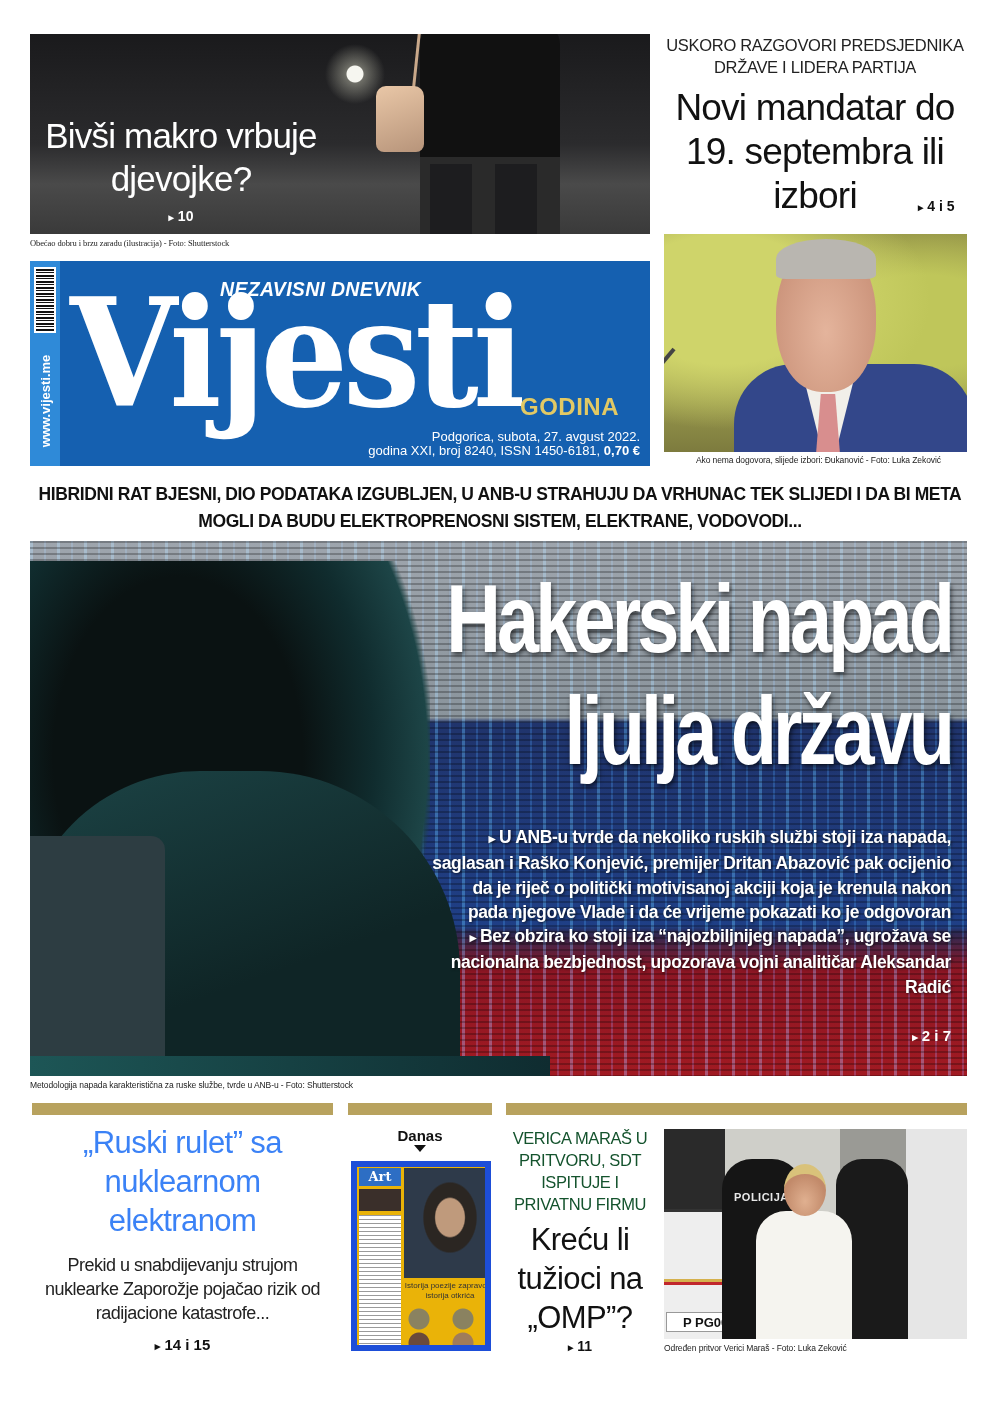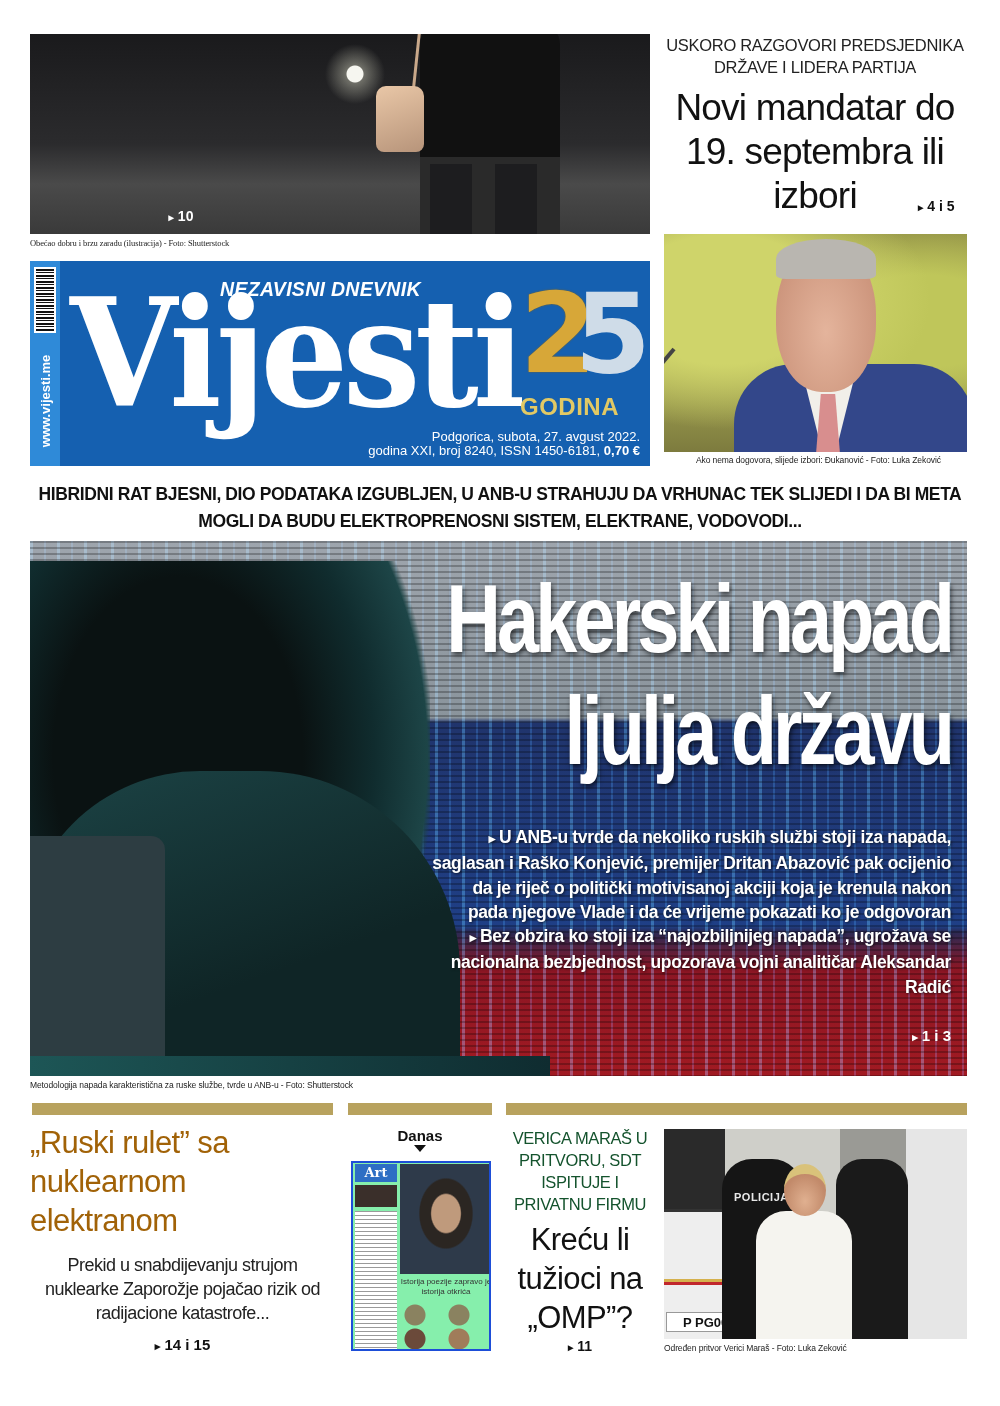--- a/index.html
+++ b/index.html
@@ -160,33 +160,33 @@
     font-size: 17.5px; line-height: 24.3px; letter-spacing: -0.35px; text-shadow: 1px 1px 3px rgba(0,0,0,0.7);
   }
   #hero .pageref { position: absolute; right: 16px; top: 486px; color: #fff; font-weight: bold; font-size: 15px; }
   .tri { display: inline-block; font-size: 0.75em; margin-right: 4px; }
 
   
   .gold { position: absolute; top: 1103px; height: 12px; background: #b8a25e; }
 
   
   #story-nuclear .headline {
-    position: absolute; left: 30px; top: 1123px; width: 305px; text-align: left; font-size: 31px; line-height: 39px;
-    letter-spacing: -0.6px; color: #a16207;
+    position: absolute; left: 30px; top: 1123px; width: 305px; text-align: center; font-size: 31px; line-height: 39px;
+    letter-spacing: -0.6px; color: #3b82f6;
   }
   #story-nuclear .summary {
     position: absolute; left: 30px; top: 1253px; width: 305px; text-align: center; font-size: 18px; line-height: 24px;
     letter-spacing: -0.5px; color: #222;
   }
   #story-nuclear .pageref { position: absolute; left: 30px; top: 1336px; width: 305px; text-align: center; font-weight: bold; font-size: 15px; }
 
   #danas .label { position:absolute; left:345px; top:1127px; width:150px; text-align:center; font-weight:bold; font-size:15px; }
   #danas .arrow { position:absolute; left:414px; top:1145px; width:0; height:0; border-left:6px solid transparent; border-right:6px solid transparent; border-top:7px solid #111; }
   #danas .thumb {
-    position:absolute; left:351px; top:1161px; width:140px; height:190px; background:#86efac; border:2px solid #1d4ed8; overflow:hidden;
+    position:absolute; left:351px; top:1161px; width:140px; height:190px; background:#eab308; border:6px solid #1d4ed8; overflow:hidden;
   }
   #danas .art { position:absolute; left:2px; top:1px; width:42px; height:18px; background:#2d6ec4; color:#fff; font-family:"DejaVu Serif", serif; font-weight:bold; font-size:13px; line-height:18px; text-align:center; }
   #danas .portrait { position:absolute; left:47px; top:1px; width:92px; height:110px; background: radial-gradient(ellipse at 50% 45%, #bf9a7c 0 22%, #2b2622 24% 40%, #2e3a4a 42%); }
   #danas .subhead { position:absolute; left:47px; top:114px; width:92px; font-size:8px; line-height:10px; text-align:center; color:#333; }
   #danas .textcol { position:absolute; left:2px; top:48px; width:42px; height:140px; background: repeating-linear-gradient(180deg,#9a9a9a 0 1px,#fff 1px 4px); }
   #danas .mini { position:absolute; left:2px; top:22px; width:42px; height:22px; background:#3a2f2a; }
   #danas .circles { position:absolute; left:50px; top:140px; width:88px; height:48px;
     background:
       radial-gradient(circle at 12px 12px, #8a8260 0 10px, transparent 11px),
       radial-gradient(circle at 56px 12px, #8a8260 0 10px, transparent 11px),
@@ -219,20 +219,21 @@
 </style>
 </head>
 <body>
 
 <div id="teaser-left" class="abs">
   <div class="strap"></div>
   <div class="figure"></div>
   <div class="leg1"></div>
   <div class="leg2"></div>
   <div class="bag"></div>
+  <div class="headline">Bivši makro vrbuje djevojke?</div>
   <div class="pageref">
     <span class="tri">▸</span><span>10</span>
   </div>
 </div>
 <div class="caption caption-abs" style="left:30px; top:238px;font-family:Liberation Serif, serif;">Obećao dobru i brzu zaradu (ilustracija) - Foto: Shutterstock</div>
 
 <div id="teaser-right">
   <div class="kicker">USKORO RAZGOVORI PREDSJEDNIKA DRŽAVE I LIDERA PARTIJA</div>
   <div class="headline">Novi mandatar do 19. septembra ili izbori</div>
   <div class="pageref">
@@ -240,23 +241,20 @@
   </div>
 </div>
 
 <div id="masthead" class="abs">
   <div class="strip">
     <div class="barcode"></div>
     <div class="url">www.vijesti.me</div>
   </div>
   <div class="logo">Vijesti</div>
   <div class="tagline">NEZAVISNI DNEVNIK</div>
-  <div class="anniv-num">
-    <span class="d2">2</span><span class="d5">5</span>
-  </div>
   <div class="anniv-label">GODINA</div>
   <div class="dateline">
     <div>Podgorica, subota, 27. avgust 2022.</div>
     <div><span>godina XXI, broj 8240, ISSN 1450-6181,</span> <b>0,70 €</b></div>
   </div>
 </div>
 
 <div id="photo-right" class="abs">
   <div class="mic"></div>
   <div class="suit"></div>
@@ -278,21 +276,21 @@
   <div class="desk"></div>
   <div class="title">
     <div>Hakerski napad</div>
     <div>ljulja državu</div>
   </div>
   <div class="deck">
     <div><span class="tri">▸</span><span>U ANB-u tvrde da nekoliko ruskih službi stoji iza napada, saglasan i Raško Konjević, premijer Dritan Abazović pak ocijenio da je riječ o politički motivisanoj akciji koja je krenula nakon pada njegove Vlade i da će vrijeme pokazati ko je odgovoran</span></div>
     <div><span class="tri">▸</span><span>Bez obzira ko stoji iza “najozbiljnijeg napada”, ugrožava se nacionalna bezbjednost, upozorava vojni analitičar Aleksandar Radić</span></div>
   </div>
   <div class="pageref">
-    <span class="tri">▸</span><span>1 i 3</span>
+    <span class="tri">▸</span><span>2 i 7</span>
   </div>
 </div>
 <div class="caption caption-abs" style="left:30px; top:1080px;">Metodologija napada karakteristična za ruske službe, tvrde u ANB-u - Foto: Shutterstock</div>
 
 <div class="gold" style="left:32px; width:301px;"></div>
 <div class="gold" style="left:348px; width:144px;"></div>
 <div class="gold" style="left:506px; width:461px;"></div>
 
 <div id="story-nuclear">
   <div class="headline">„Ruski rulet” sa nuklearnom elektranom</div>

